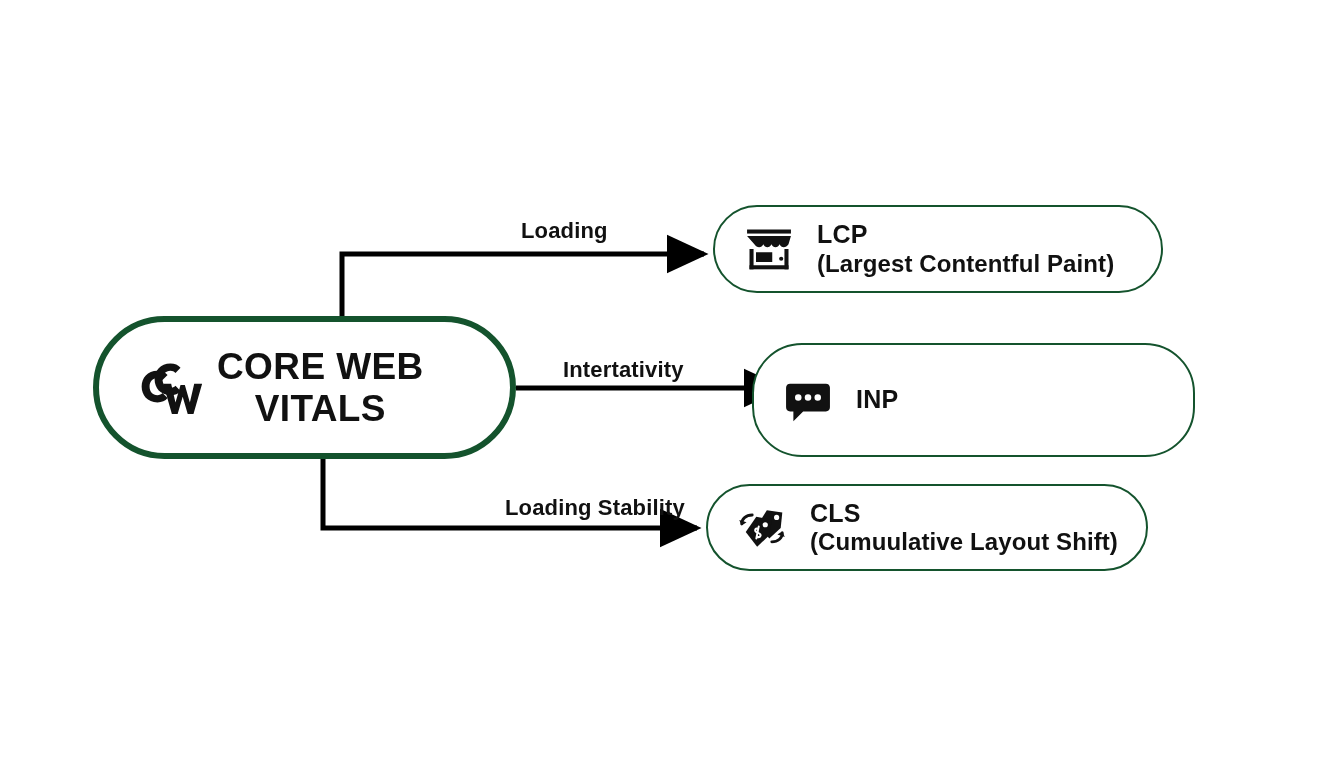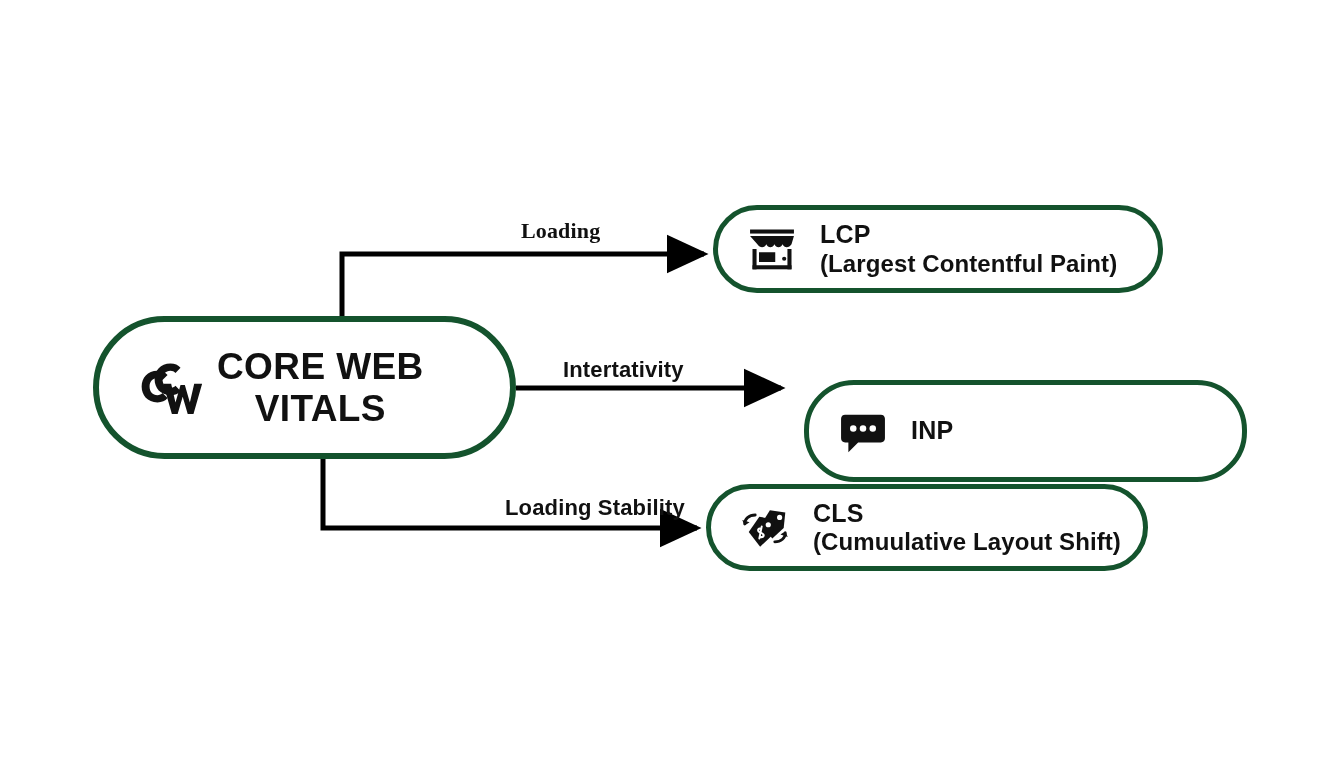--- a/index.html
+++ b/index.html
@@ -25,21 +25,21 @@
     position: absolute;
     left: 0;
     top: 0;
     width: 1344px;
     height: 768px;
   }
   .node {
     position: absolute;
     box-sizing: border-box;
     background: #ffffff;
-    border: 5px solid #14532d;
+    border: 2px solid #14532d;
     display: flex;
     align-items: center;
     z-index: 3;
   }
   .node-root {
     left: 93px;
     top: 316px;
     width: 423px;
     height: 143px;
     border-width: 6px;
@@ -82,33 +82,33 @@
     letter-spacing: 0.2px;
     display: block;
   }
   .metric-full {
     font-size: 24px;
     font-weight: 600;
     letter-spacing: 0.1px;
     display: block;
   }
   .node-lcp { left: 713px; top: 205px; width: 450px; height: 88px; }
-  .node-inp { left: 804px; top: 343px; width: 443px; height: 102px; margin-top: 37px; }
+  .node-inp { left: 752px; top: 343px; width: 443px; height: 114px; }
   .node-cls { left: 706px; top: 484px; width: 442px; height: 87px; }
 
   .edge-label {
     position: absolute;
     font-size: 22px;
     font-weight: 600;
     letter-spacing: 0.15px;
     color: #111111;
     white-space: nowrap;
     z-index: 4;
   }
-  .lbl-loading    { left: 521px; top: 218px; font-family: Liberation Serif, serif; }
+  .lbl-loading    { left: 521px; top: 218px; }
   .lbl-interact   { left: 563px; top: 357px; }
   .lbl-visual     { left: 505px; top: 495px; }
 </style>
 </head>
 <body>
 
 <div id="canvas">
 
   <svg class="layer" viewBox="0 0 1344 768" xmlns="http://www.w3.org/2000/svg">
     <defs>

